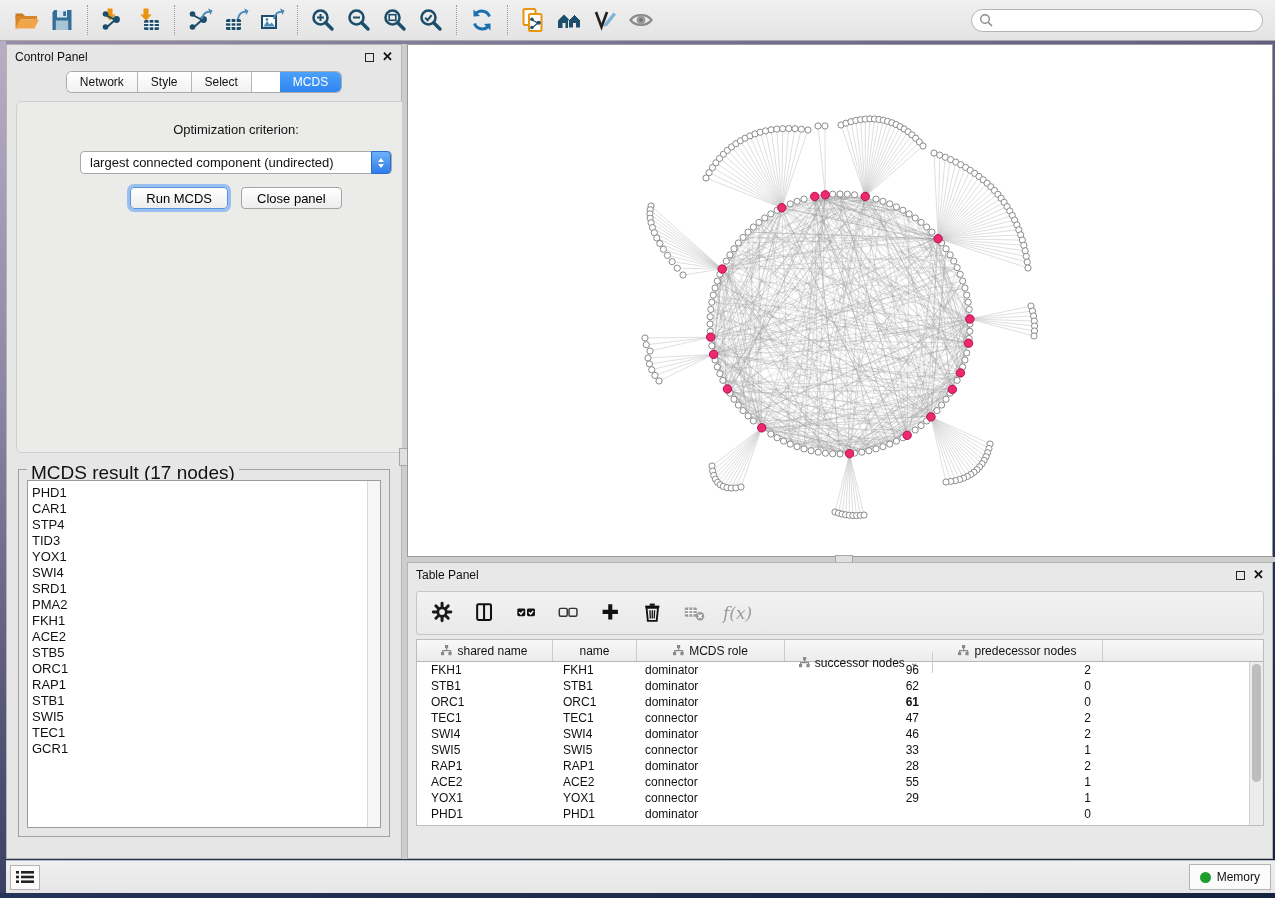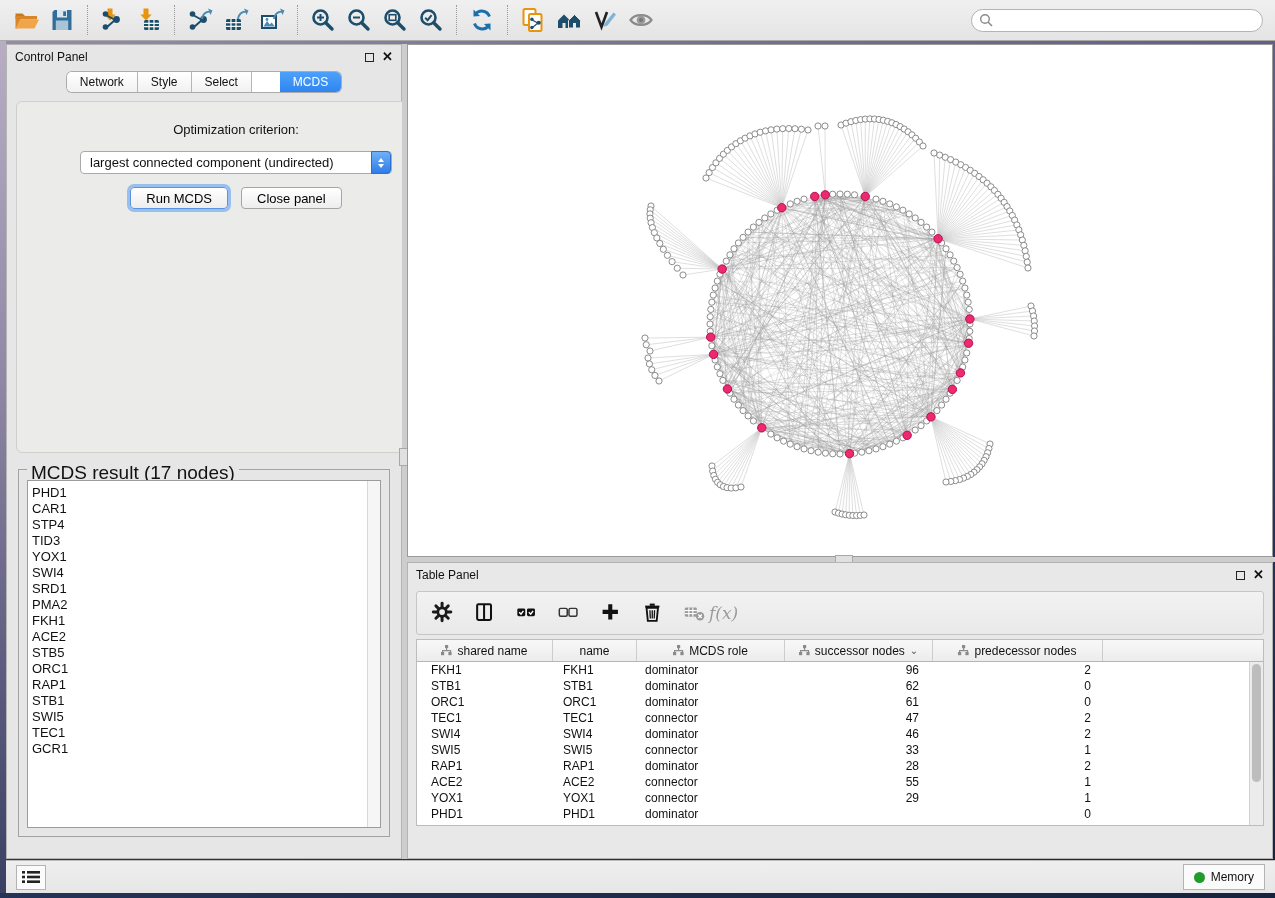--- a/index.html
+++ b/index.html
@@ -77,41 +77,41 @@
   .light.red { background:#ff5f57; border:.5px solid #dd4a42; }
   .light.yellow { background:#febc2e; border:.5px solid #dba325; }
   .light.green { background:#28c840; border:.5px solid #1ea832; }
   #net-title { font-size:12px; font-weight:bold; color:#222; }
   #net-canvas { position:absolute; left:0; top:19px; width:864px; height:492px; background:#fff; }
   
   #table-panel { position:absolute; left:407px; top:521px; width:866px; height:297px;
     background:#e8e8e8; border:1px solid #b4b4b4; }
   #tp-toolbar { position:absolute; left:8px; top:28px; right:8px; height:44px;
     background:linear-gradient(#f2f2f2,#e9e9e9); border:1px solid #c6c6c6; border-radius:3px;
-    display:flex; align-items:center; padding-left:12px; }
+    display:flex; align-items:center; padding-left:12px; gap:14px; }
   .tp-btn { width:28px; height:28px; display:flex; align-items:center; justify-content:center; }
   .tp-btn svg { width:24px; height:24px; }
   .fx { font-family:"DejaVu Serif", serif; font-style:italic; font-size:17px; color:#9b9b9b; }
   #tp-table { position:absolute; left:8px; top:76px; right:8px; height:187px; background:#fff;
     border:1px solid #bdbdbd; overflow:hidden; }
   #tp-header { display:flex; height:22px; border-bottom:1px solid #b5b5b5; background:linear-gradient(#f8f8f8,#ececec); }
   .th { display:flex; align-items:center; justify-content:center; gap:5px; font-size:12px;
     border-right:1px solid #cdcdcd; height:100%; }
   .th .sort { font-size:10px; color:#555; }
   .tr { display:flex; height:16px; align-items:center; font-size:12px; }
   .td { height:16px; line-height:16px; white-space:nowrap; overflow:hidden; }
   .td.num { text-align:right; }
   #tp-scroll { position:absolute; right:0; top:22px; width:14px; bottom:0;
     background:#ececec; border-left:1px solid #d2d2d2; }
   #tp-thumb { position:absolute; left:2px; top:2px; width:9px; height:118px; background:#bdbdbd; border-radius:5px; }
   #tp-tabs { position:absolute; left:0; right:0; top:271px; display:flex; justify-content:center; }
   
   #status-bar { position:absolute; left:6px; top:819px; width:1269px; height:33px;
     background:linear-gradient(#efefef,#e6e6e6); border-top:1px solid #bbb;
-    display:flex; align-items:center; padding:0 10px;justify-content:space-between; }
+    display:flex; align-items:center; padding:0 4px;justify-content:space-between; }
   #list-btn { width:30px; height:25px; background:#fbfbfb; border:1px solid #b3b3b3;
     display:flex; align-items:center; justify-content:center; }
   #memory-btn { margin-left:auto; height:26px; background:#fbfbfb; border:1px solid #b3b3b3;
     display:flex; align-items:center; gap:6px; padding:0 10px; font-size:12px; }
   #memory-dot { width:11px; height:11px; border-radius:50%; background:#1f9d2c; }
 </style>
 </head>
 <body>
 
 <div id="toolbar">
@@ -1323,21 +1323,21 @@
             <svg width="11" height="11" viewBox="0 0 11 11">
               <path d="M5.6 2.5v2.6M1.6 8V5.6h8V8" stroke="#8a8a8a" fill="none" stroke-width="1.1"></path>
               <g fill="#8a8a8a">
                 <rect x="4" y="0" width="3.2" height="3.2"></rect>
                 <rect x="0" y="7" width="3.2" height="3.2"></rect>
                 <rect x="7.4" y="7" width="3.2" height="3.2"></rect>
               </g>
             </svg>
             <span>MCDS role</span>
           </div>
-          <div class="th" style="width: 148px;">
+          <div class="th" style="width: 148px; margin-top: 12px;">
             <svg width="11" height="11" viewBox="0 0 11 11">
               <path d="M5.6 2.5v2.6M1.6 8V5.6h8V8" stroke="#8a8a8a" fill="none" stroke-width="1.1"></path>
               <g fill="#8a8a8a">
                 <rect x="4" y="0" width="3.2" height="3.2"></rect>
                 <rect x="0" y="7" width="3.2" height="3.2"></rect>
                 <rect x="7.4" y="7" width="3.2" height="3.2"></rect>
               </g>
             </svg>
             <span>successor nodes</span>
             <span class="sort">⌄</span>
@@ -1367,21 +1367,21 @@
             <div class="td" style="width: 136px; padding-left: 14px;">STB1</div>
             <div class="td" style="width: 84px; padding-left: 10px;">STB1</div>
             <div class="td" style="width: 148px; padding-left: 8px;">dominator</div>
             <div class="td num" style="width: 148px; padding-right: 14px;">62</div>
             <div class="td num" style="width: 170px; padding-right: 12px;">0</div>
           </div>
           <div class="tr">
             <div class="td" style="width: 136px; padding-left: 14px;">ORC1</div>
             <div class="td" style="width: 84px; padding-left: 10px;">ORC1</div>
             <div class="td" style="width: 148px; padding-left: 8px;">dominator</div>
-            <div class="td num" style="width: 148px; padding-right: 14px;">61</div>
+            <div class="td num" style="width: 148px; padding-right: 14px; font-weight: bold;">61</div>
             <div class="td num" style="width: 170px; padding-right: 12px;">0</div>
           </div>
           <div class="tr">
             <div class="td" style="width: 136px; padding-left: 14px;">TEC1</div>
             <div class="td" style="width: 84px; padding-left: 10px;">TEC1</div>
             <div class="td" style="width: 148px; padding-left: 8px;">connector</div>
             <div class="td num" style="width: 148px; padding-right: 14px;">47</div>
             <div class="td num" style="width: 170px; padding-right: 12px;">2</div>
           </div>
           <div class="tr">

